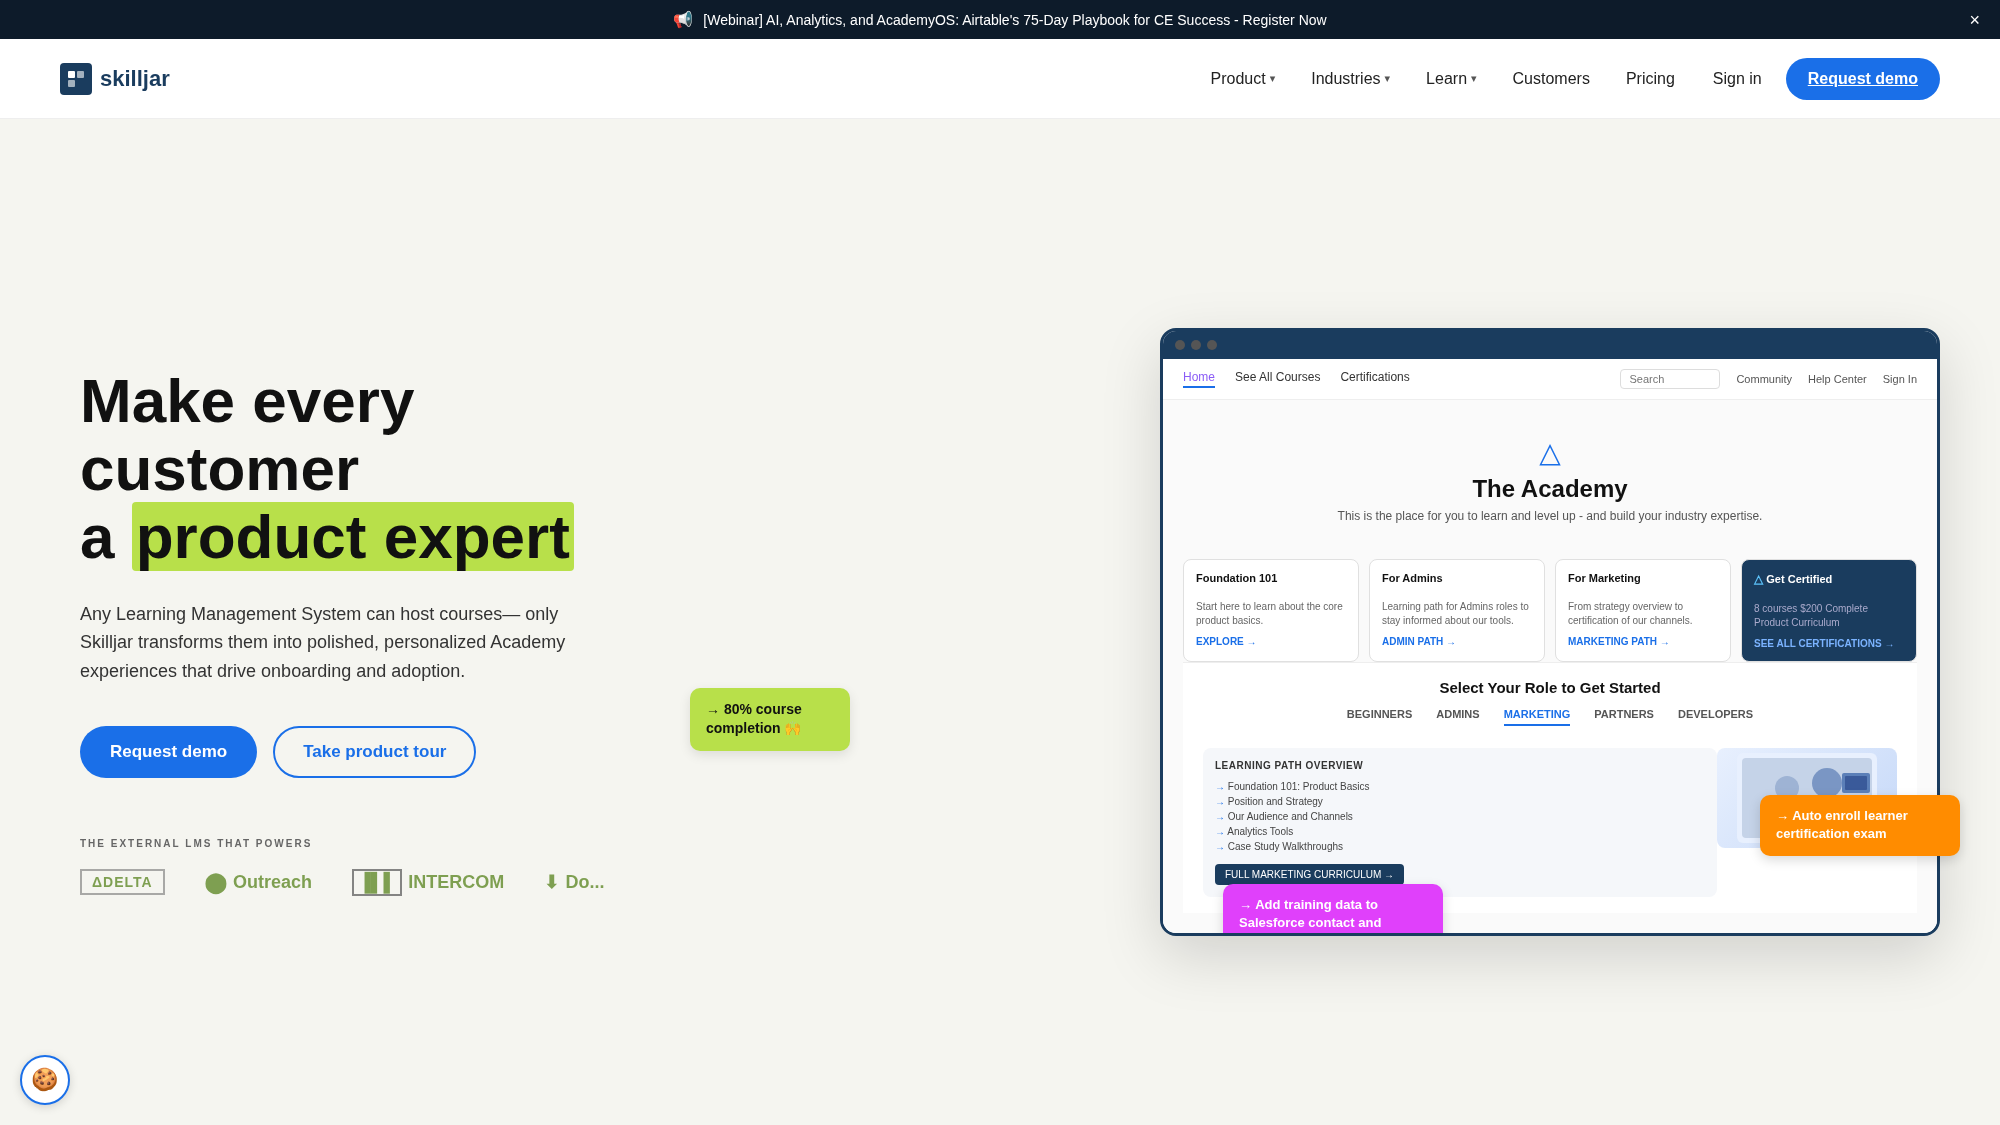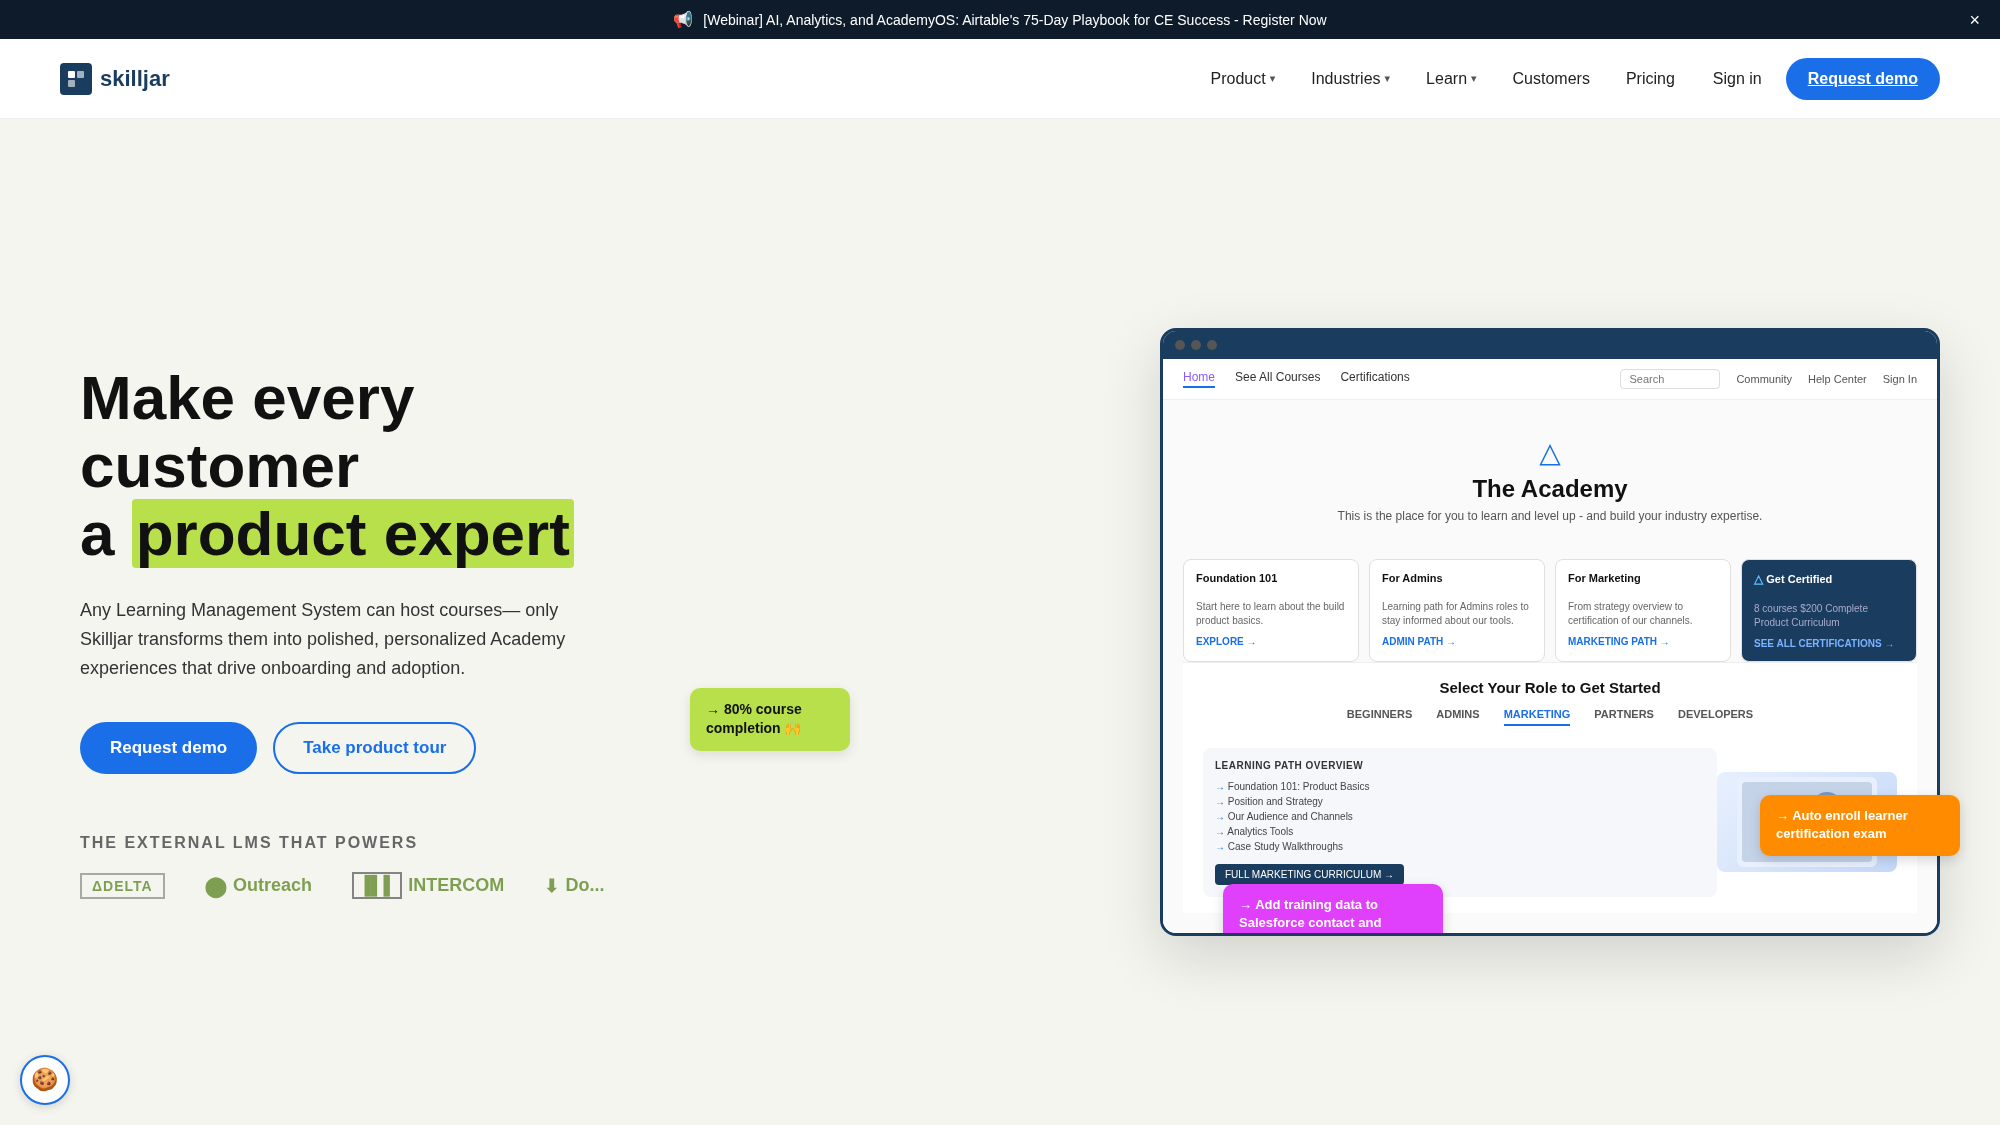--- a/index.html
+++ b/index.html
@@ -151,21 +151,21 @@
       color: #1a6fe8;
       border: 2px solid #1a6fe8;
       padding: 14px 28px;
       border-radius: 30px;
       font-size: 17px;
       font-weight: 600;
       cursor: pointer;
       text-decoration: none;
     }
     .lms-label {
-      font-size: 16px;
+      font-size: 10px;
       font-weight: 700;
       letter-spacing: 2px;
       color: #666;
       text-transform: uppercase;
       margin-bottom: 20px;
     }
     .logo-strip {
       display: flex;
       align-items: center;
       gap: 40px;
@@ -337,21 +337,20 @@
       color: #555;
       padding-bottom: 4px;
       cursor: pointer;
     }
     .role-tab.active {
       color: #1a6fe8;
       border-bottom: 2px solid #1a6fe8;
     }
     .role-content {
       display: flex;
-      align-items: center;
     }
     .learning-path {
       flex: 1;
       background: #f5f7fa;
       border-radius: 8px;
       padding: 12px;
     }
     .lp-header {
       font-size: 10px;
       font-weight: 700;
@@ -561,21 +560,21 @@
       </div>
       <div class="screenshot-body">
         <div class="academy-hero-inner">
           <div class="academy-icon">△</div>
           <div class="academy-title">The Academy</div>
           <div class="academy-subtitle">This is the place for you to learn and level up - and build your industry expertise.</div>
         </div>
         <div class="course-cards">
           <div class="course-card">
             <div class="course-card-title">Foundation 101</div>
-            <div class="course-card-desc">Start here to learn about the build product basics.</div>
+            <div class="course-card-desc">Start here to learn about the core product basics.</div>
             <div class="course-card-link">EXPLORE →</div>
           </div>
           <div class="course-card">
             <div class="course-card-title">For Admins</div>
             <div class="course-card-desc">Learning path for Admins roles to stay informed about our tools.</div>
             <div class="course-card-link">ADMIN PATH →</div>
           </div>
           <div class="course-card">
             <div class="course-card-title">For Marketing</div>
             <div class="course-card-desc">From strategy overview to certification of our channels.</div>

